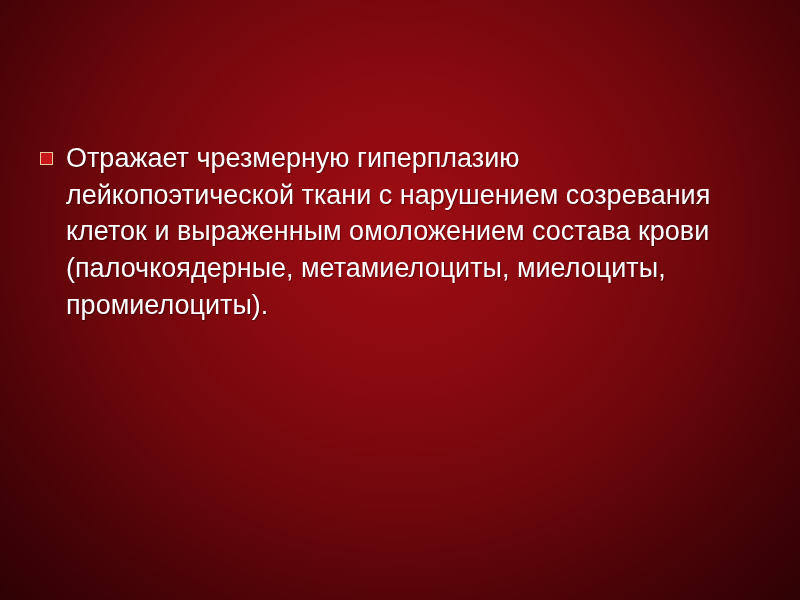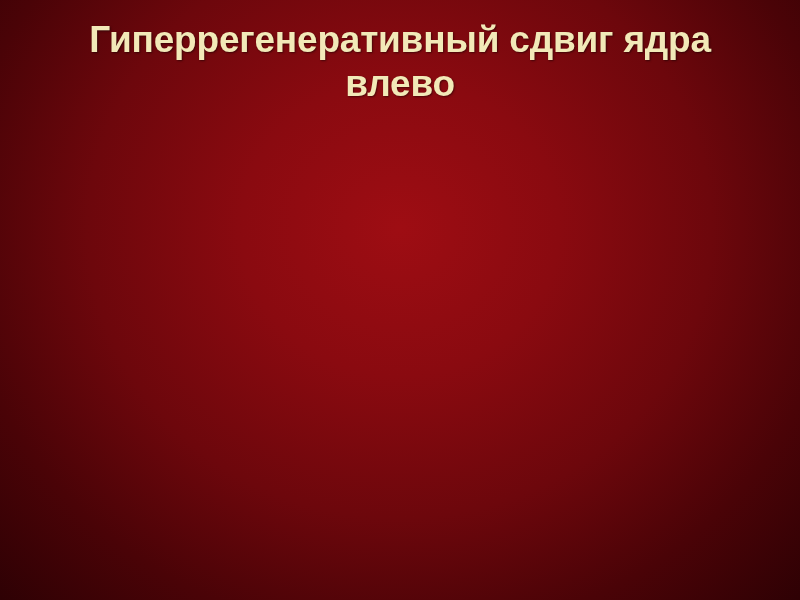--- a/index.html
+++ b/index.html
@@ -59,16 +59,21 @@
     line-height: 1.36;
     font-weight: normal;
     text-shadow: 1px 1px 1px rgba(0,0,0,0.35);
   }
 </style>
 </head>
 <body>
 
 <div class="slide">
 
-  <div class="title">Гиперрегенеративный сдвиг ядра влево</div>
 
+  <div class="body-block">
+    <div class="bullet-row">
+      <span class="bullet-marker"></span>
+      <span class="bullet-text">Отражает чрезмерную гиперплазию лейкопоэтической ткани с нарушением созревания клеток и выраженным омоложением состава крови (палочкоядерные, метамиелоциты, миелоциты, промиелоциты).</span>
+    </div>
+  </div>
 
 </div>
 
 </body></html>

